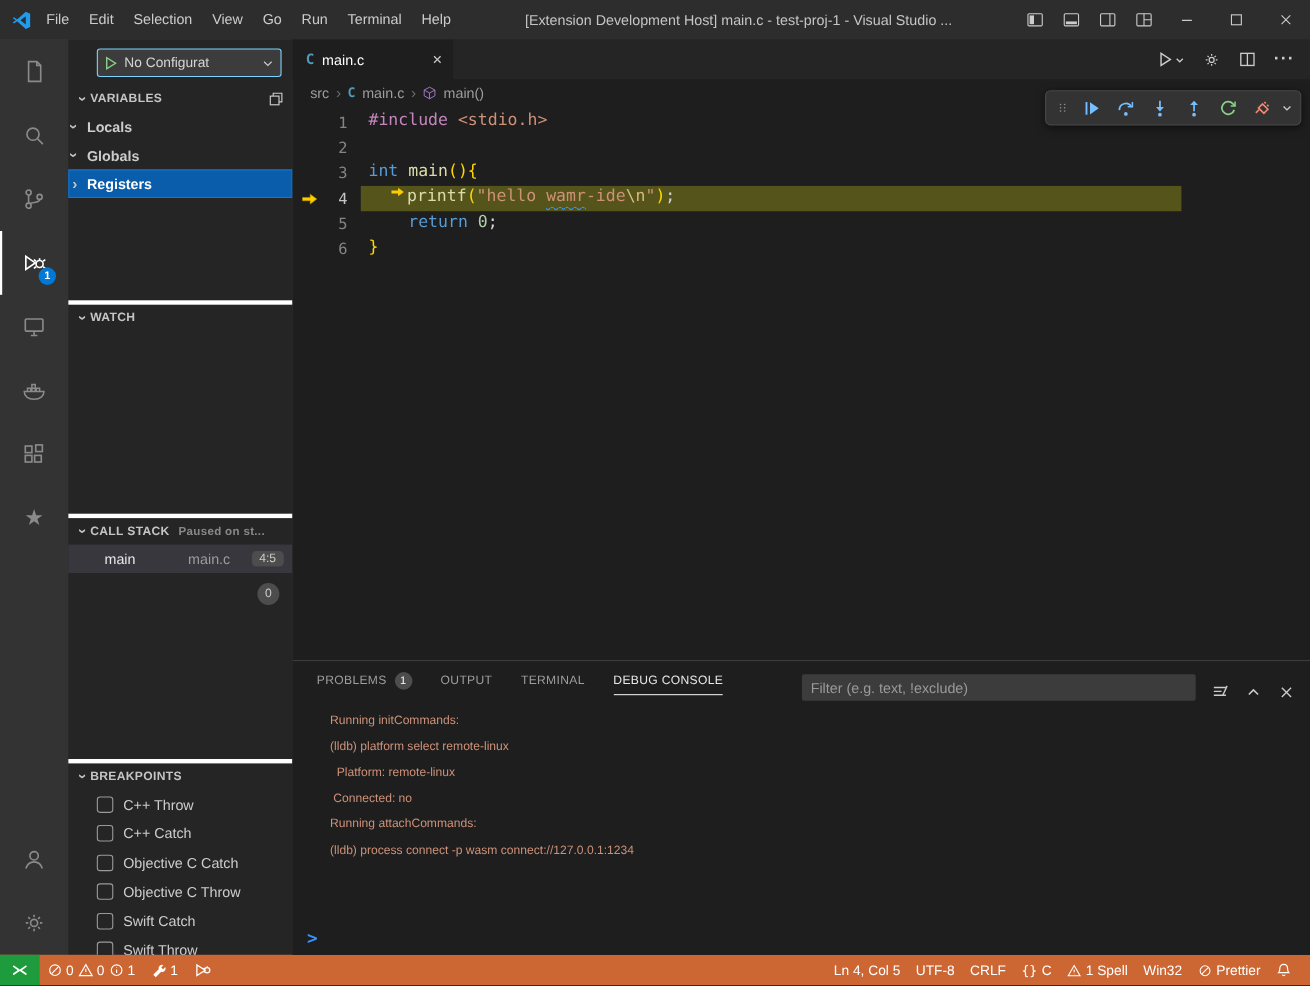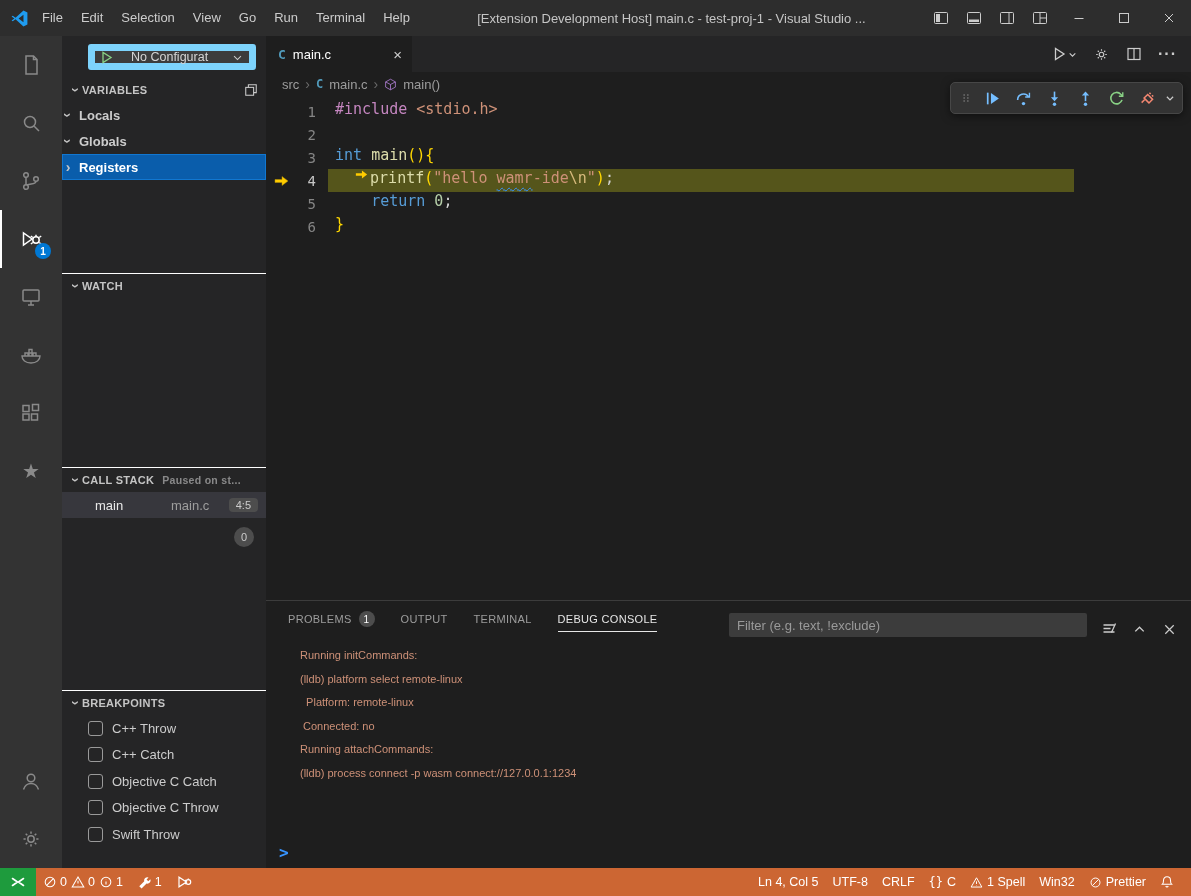--- a/index.html
+++ b/index.html
@@ -33,24 +33,24 @@
   .ab-item{height:58px;display:flex;align-items:center;justify-content:center;position:relative;color:#8a8a8a}
   .ab-item.active{color:#ffffff;border-left:2px solid #ffffff;padding-right:2px}
   .ab-item svg{stroke:currentColor}
   .ab-badge{position:absolute;right:11px;bottom:9px;min-width:16px;height:16px;border-radius:50%;background:#0078d4;color:#fff;font-size:10px;display:flex;align-items:center;justify-content:center;font-weight:bold}
   .ab-bottom{margin-top:auto}
   .star-glyph::before{content:"★";font-size:20px;line-height:1}
 
   
   #sidebar{width:204px;background:#252526;flex:none;display:flex;flex-direction:column;font-size:13px;overflow:hidden}
   .config-row{height:42px;display:flex;align-items:center;padding:0 10px 0 26px;flex:none}
-  .config-dd{flex:1;height:26px;background:#3c3c3c;border:7px solid #7dd3fc;border-radius:3px;display:flex;align-items:center;padding:0 6px;gap:18px}
+  .config-dd{flex:1;height:26px;background:#3c3c3c;border:1px solid #7dd3fc;border-radius:3px;display:flex;align-items:center;padding:0 6px;gap:6px}
   .config-label{flex:1;color:#d4d4d4;font-size:12.5px;white-space:nowrap;overflow:hidden}
   .section{display:flex;flex-direction:column;flex:none;position:relative}
-  .section.bordered{border-top:1px solid #ffffff}
+  .section.bordered{border-top:4px solid #ffffff}
   .sec-header{height:24px;display:flex;align-items:center;padding:0 8px;font-size:11px;font-weight:bold;color:#c5c5c5;letter-spacing:.3px;flex:none}
   .sec-status{margin-left:8px;font-size:10.5px;font-weight:bold;color:rgba(204,204,204,.6);white-space:nowrap}
   .collapse-icon{margin-left:auto;color:#ccc}
   .chev{display:inline-block;width:12px;text-align:center;font-size:14px;line-height:1;color:#c5c5c5}
   .chev::before{content:"›"}
   .chev.open{transform:rotate(90deg)}
   .tree-row{height:26px;display:flex;align-items:center;padding-left:0;color:#ccc;font-weight:bold}
   .tree-row.selected{background:var(--sel);color:#fff;outline:1px solid #1177d1;outline-offset:-1px}
   .tree-label{margin-left:5px}
   .cs-row{height:26px;background:#37373d;display:flex;align-items:center;padding:0 8px 0 33px;color:#e8e8e8}
@@ -337,20 +337,24 @@
             <div class="bp-row">
               <span class="checkbox"></span>
               <span>Objective C Catch</span>
             </div>
             <div class="bp-row">
               <span class="checkbox"></span>
               <span>Objective C Throw</span>
             </div>
             <div class="bp-row">
               <span class="checkbox"></span>
+              <span>Swift Catch</span>
+            </div>
+            <div class="bp-row">
+              <span class="checkbox"></span>
               <span>Swift Throw</span>
             </div>
           </div>
       </section>
     </aside>
 
     <div id="editor-col">
 
       <div id="tabbar">
         <div class="tab">

